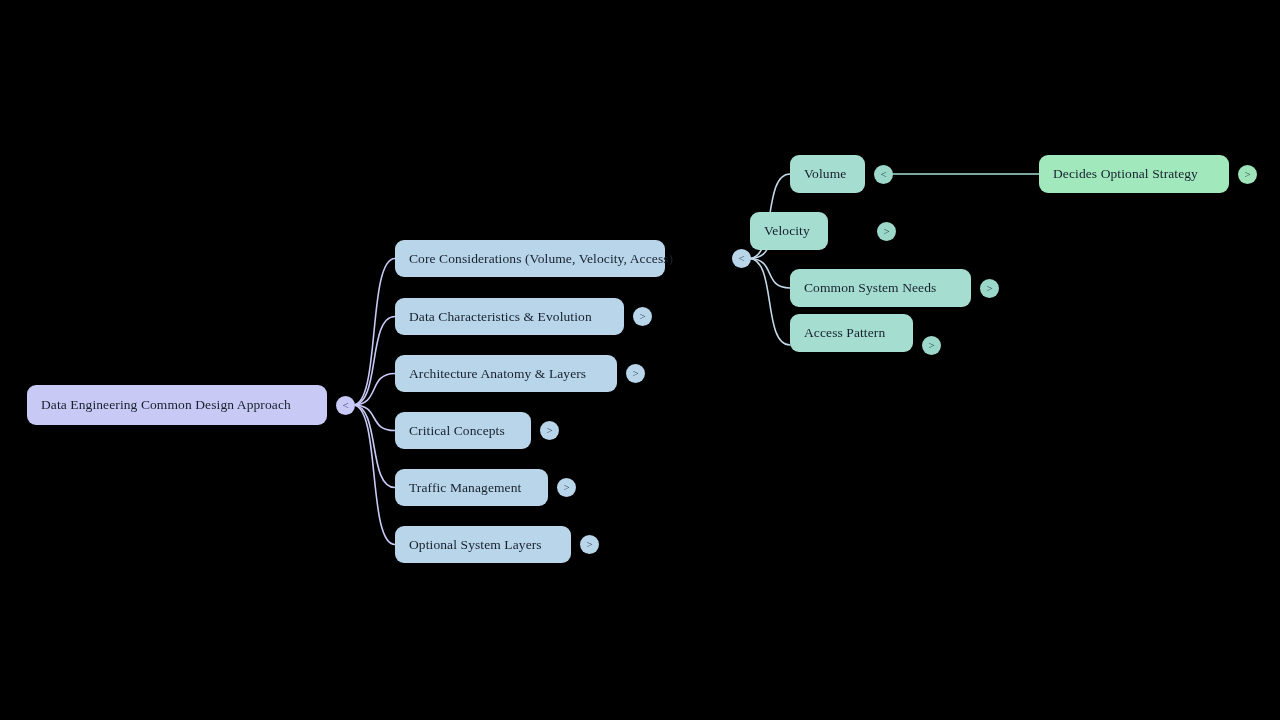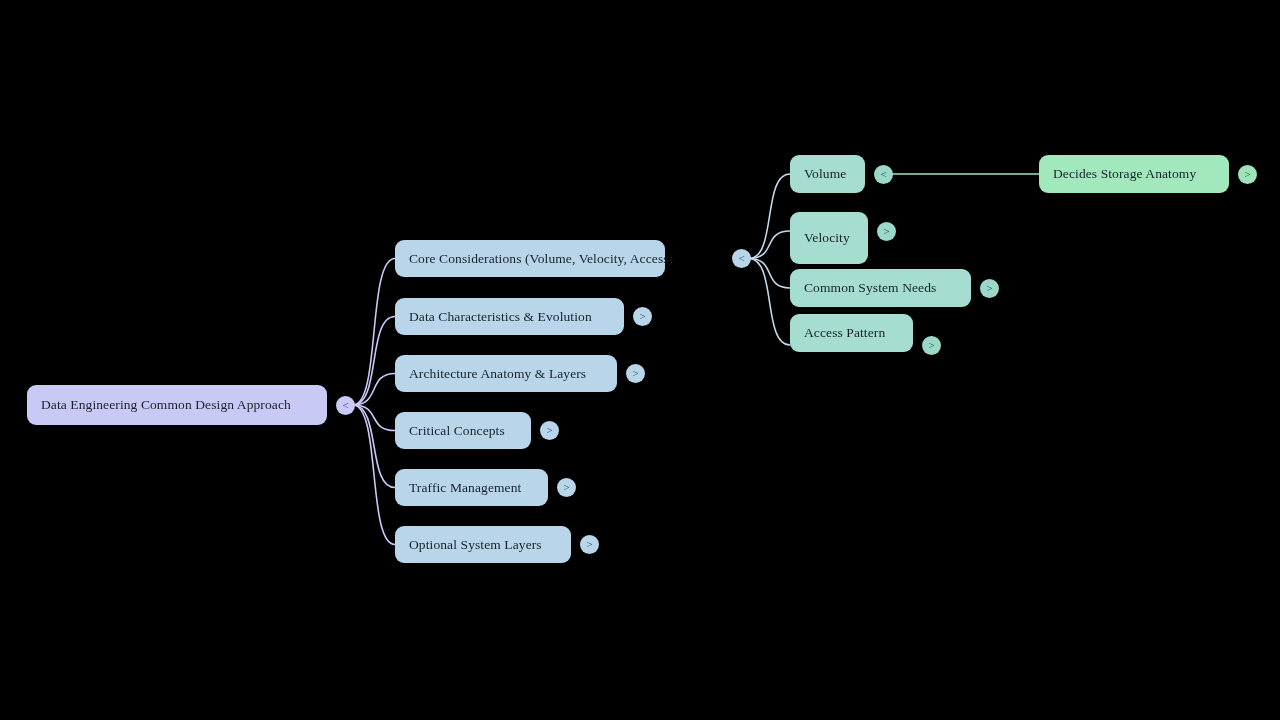--- a/index.html
+++ b/index.html
@@ -97,26 +97,26 @@
       <div class="toggle toggle-level2" style="left: 732px; top: 249px;">
         <span>&lt;</span>
       </div>
       <div class="node node-level3" style="left: 790px; top: 155px; width: 75px; height: 38px;">
         <span>Volume</span>
       </div>
       <div class="toggle toggle-level3" style="left: 874px; top: 164.5px;">
         <span>&lt;</span>
       </div>
       <div class="node node-level4" style="left: 1039px; top: 155px; width: 190px; height: 38px;">
-        <span>Decides Storage Anatomy</span>
+        <span>Decides Optional Strategy</span>
       </div>
       <div class="toggle toggle-level4" style="left: 1238px; top: 164.5px;">
         <span>&gt;</span>
       </div>
-      <div class="node node-level3" style="left: 790px; top: 212px; width: 78px; height: 52px;">
+      <div class="node node-level3" style="left: 750px; top: 212px; width: 78px; height: 38px;">
         <span>Velocity</span>
       </div>
       <div class="toggle toggle-level3" style="left: 877px; top: 221.5px;">
         <span>&gt;</span>
       </div>
       <div class="node node-level3" style="left: 790px; top: 269px; width: 181px; height: 38px;">
         <span>Common System Needs</span>
       </div>
       <div class="toggle toggle-level3" style="left: 980px; top: 278.5px;">
         <span>&gt;</span>

